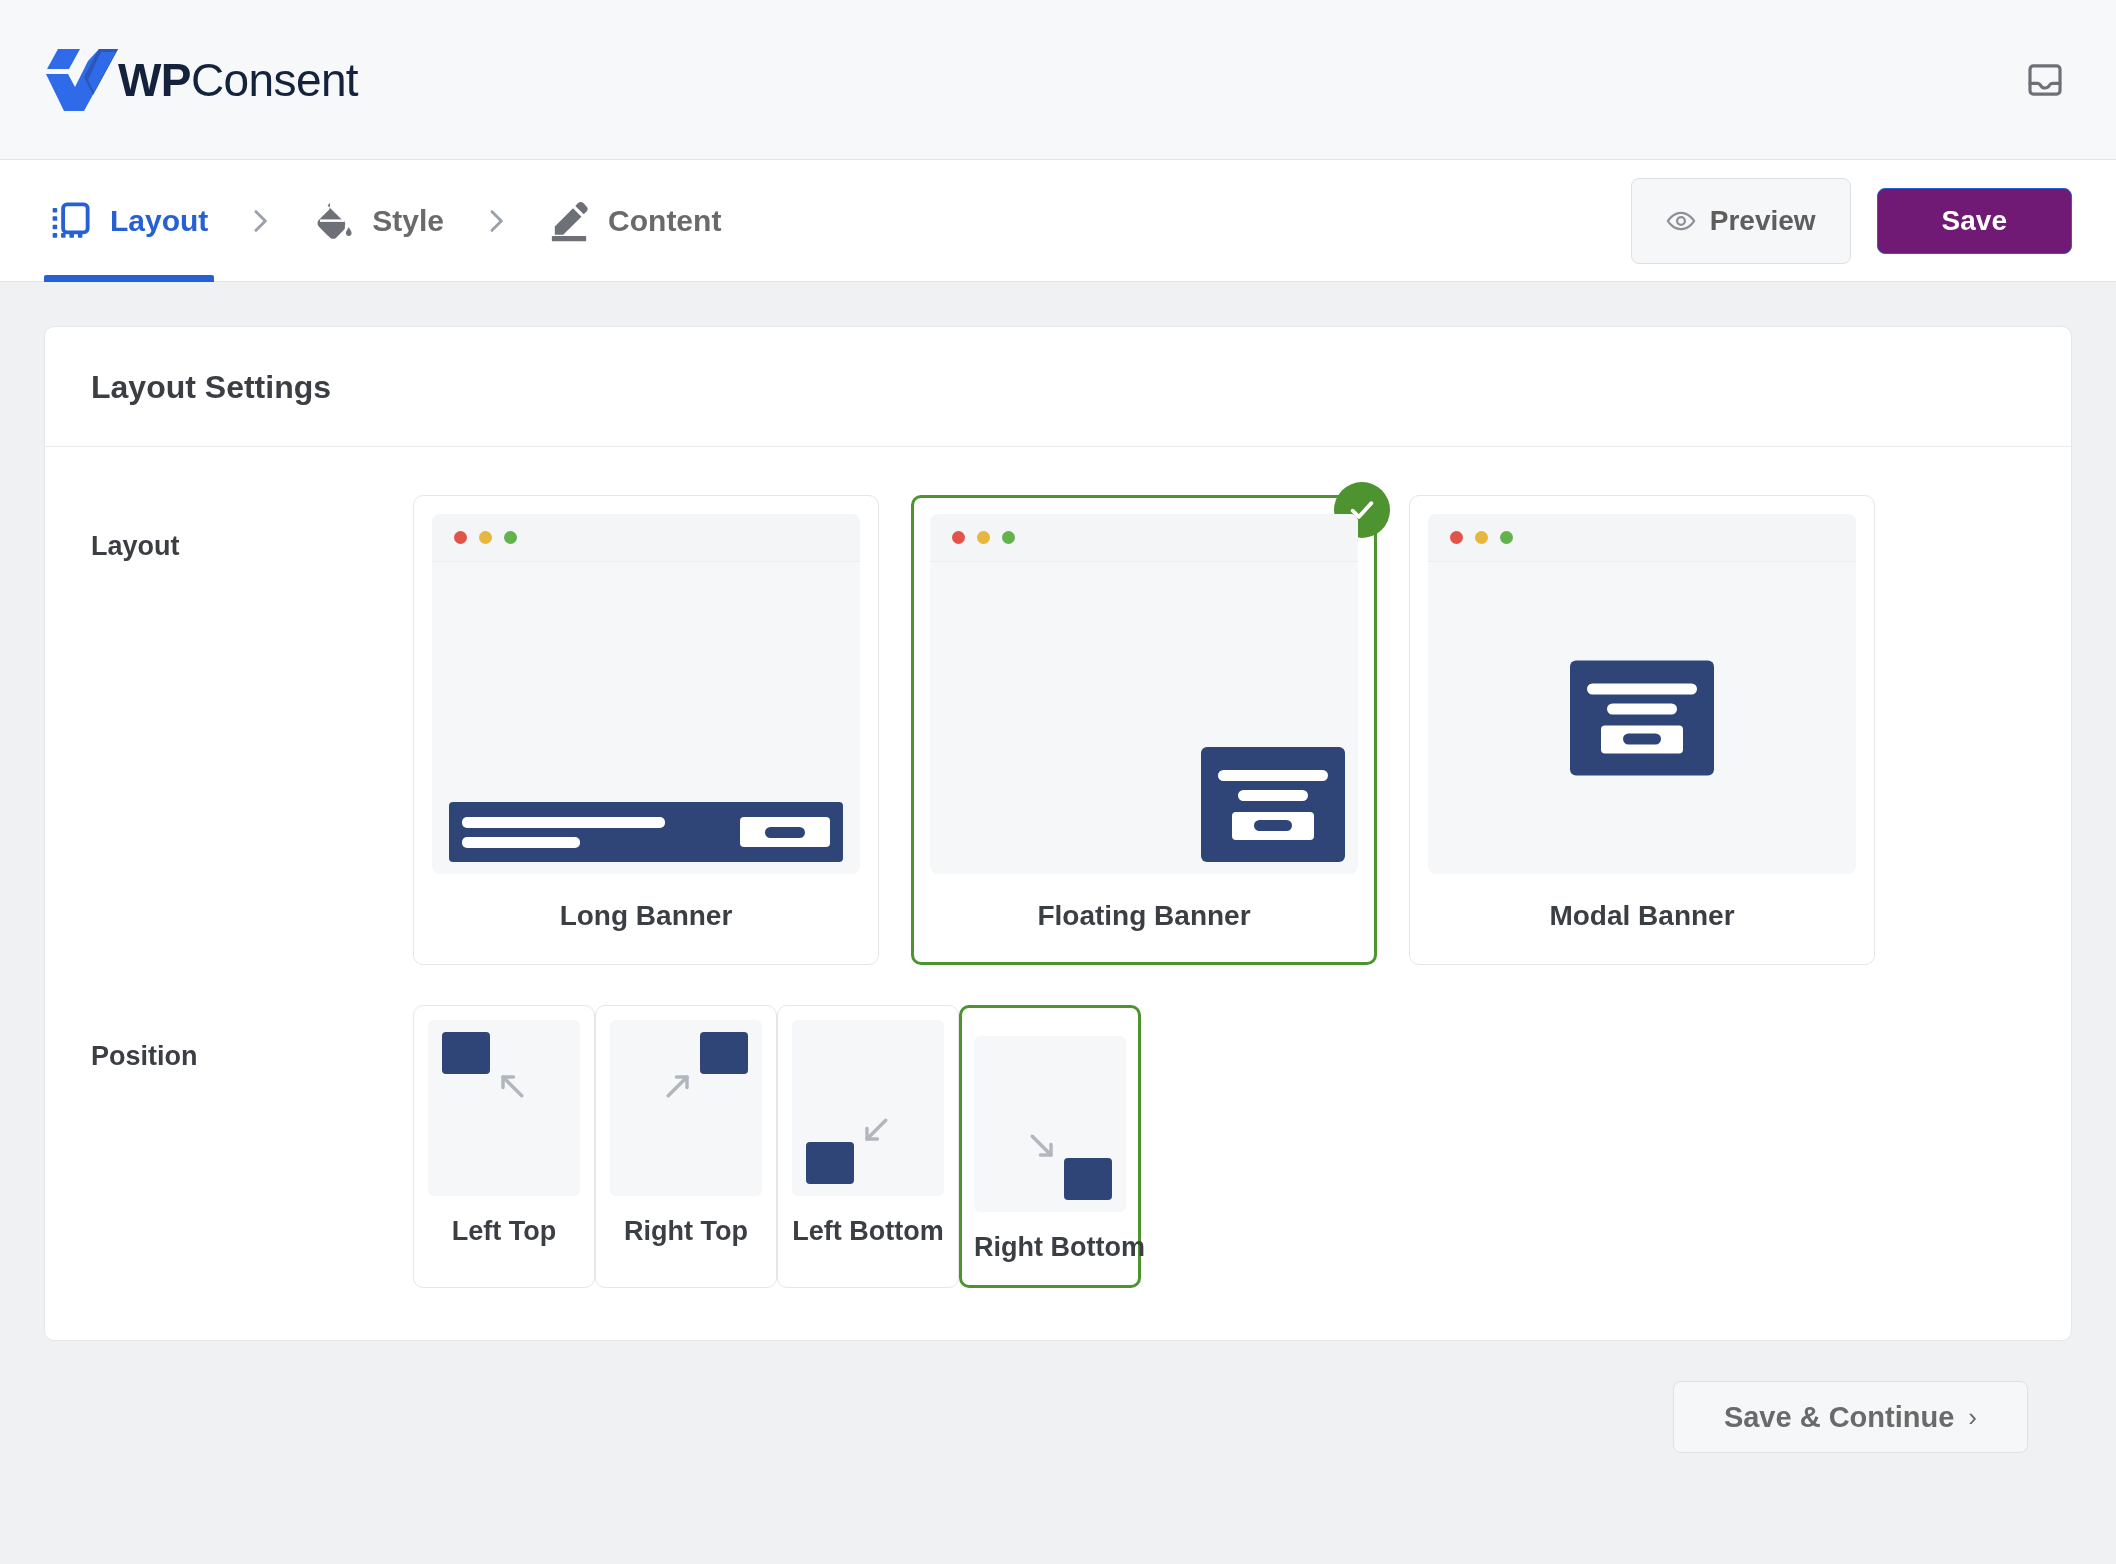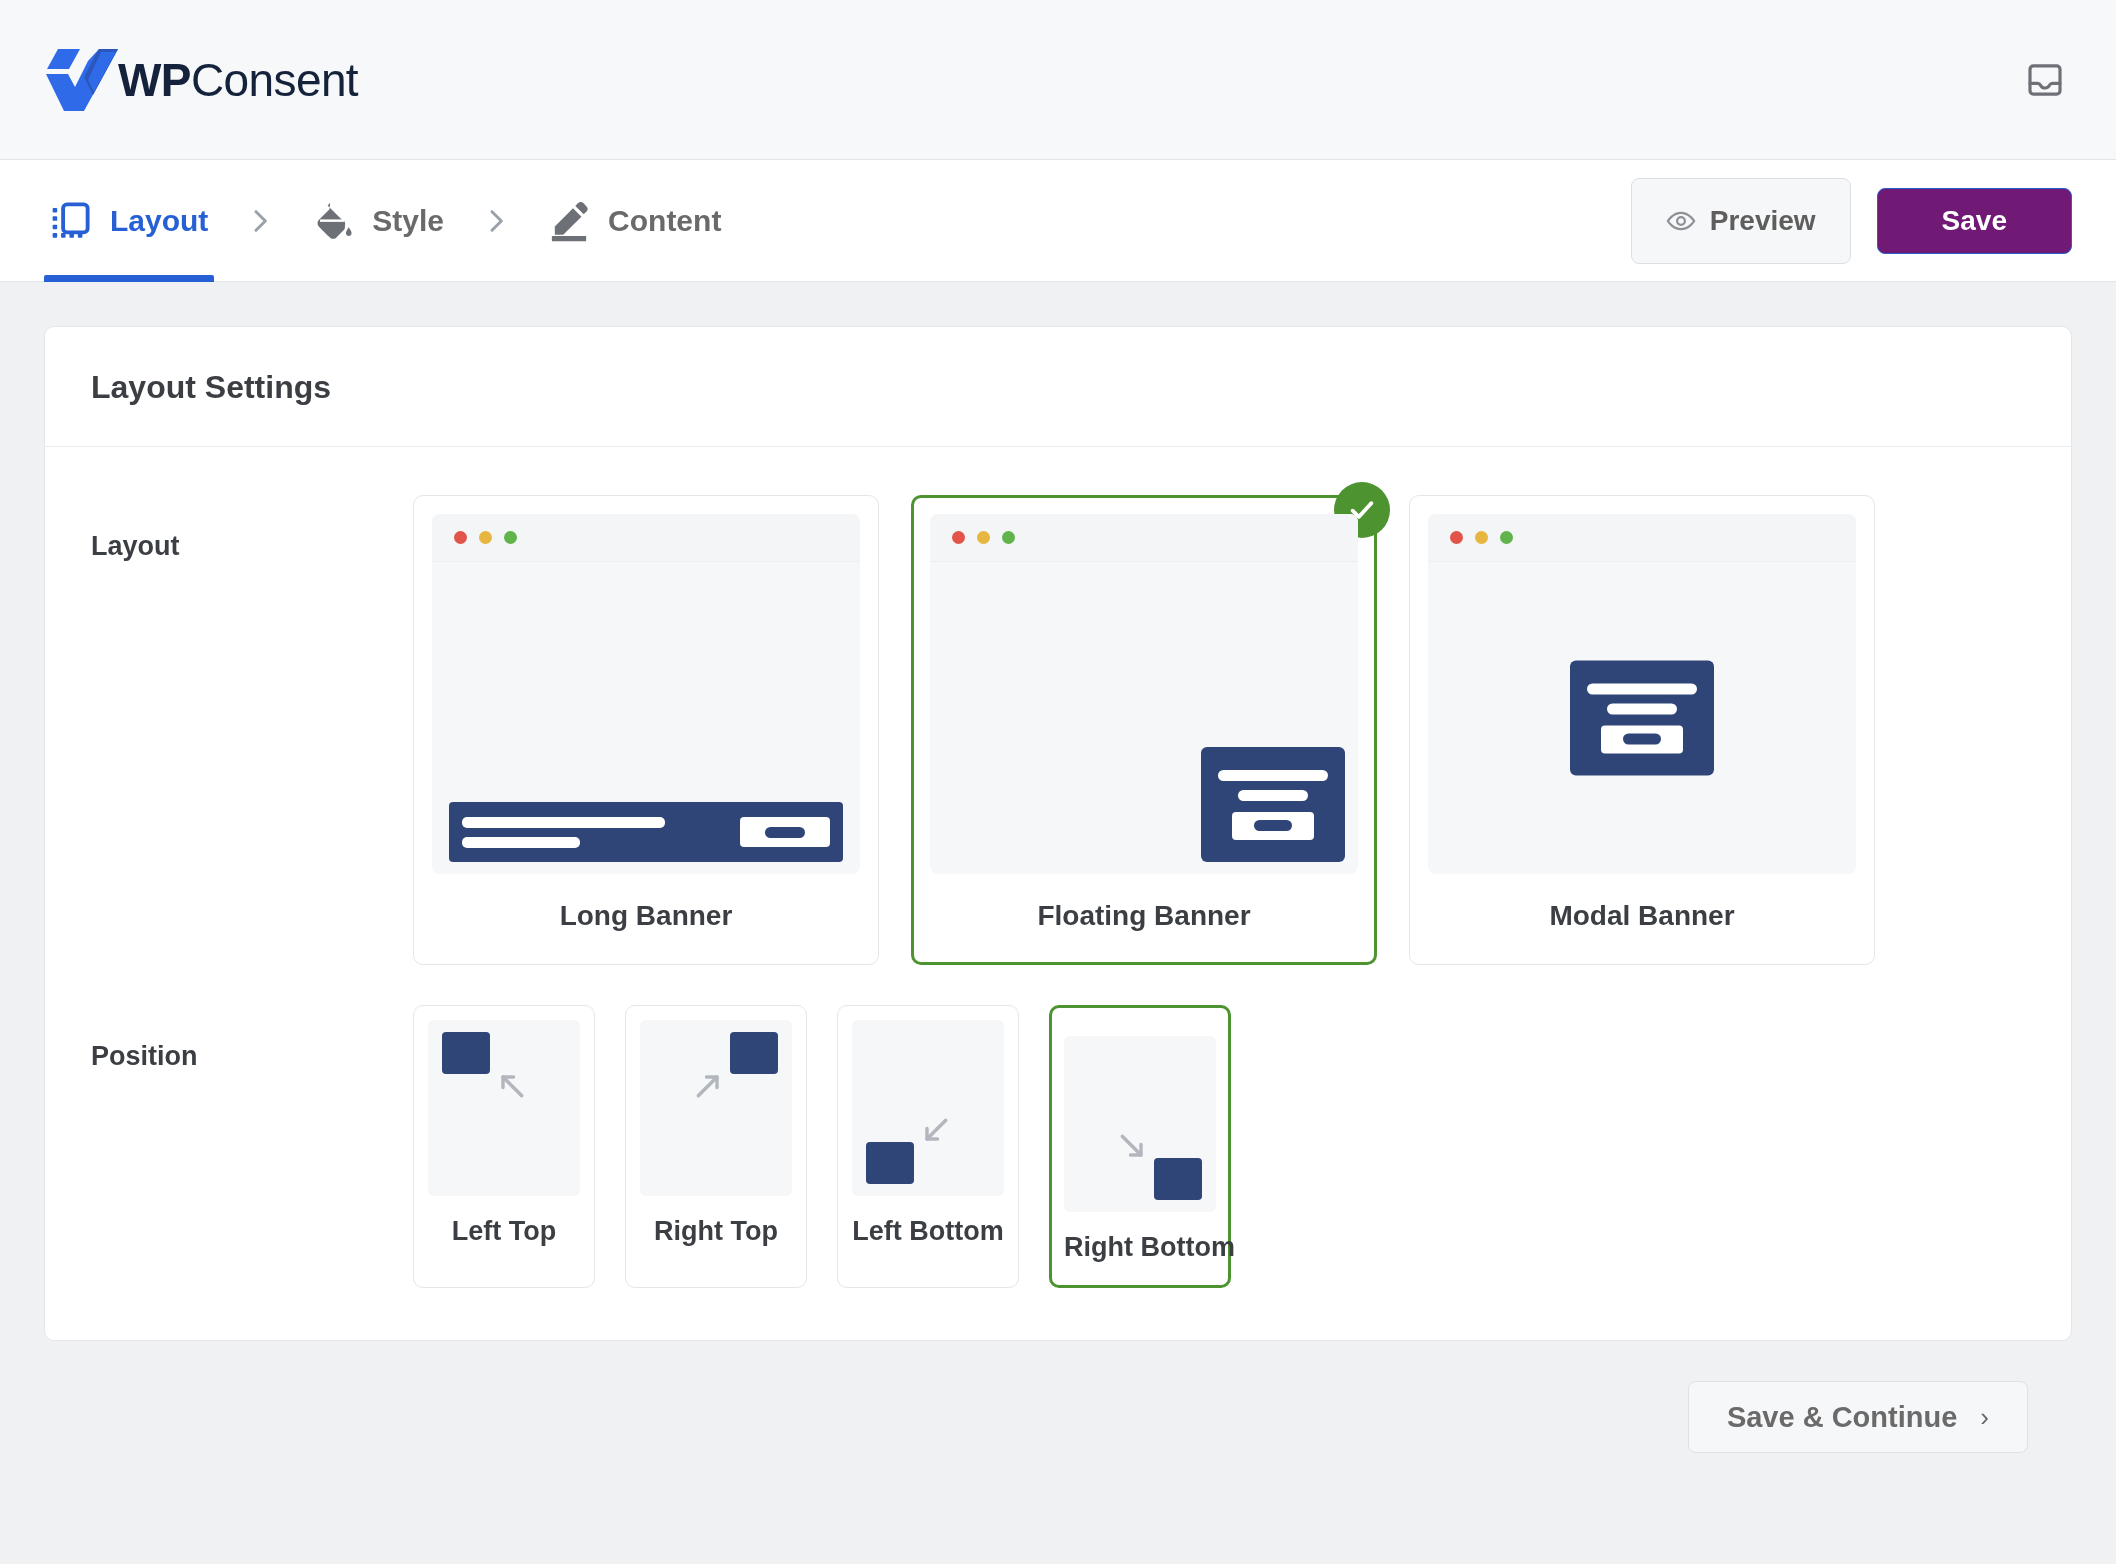--- a/index.html
+++ b/index.html
@@ -238,21 +238,21 @@
     position: absolute;
     top: -16px; right: -16px;
     width: 56px; height: 56px;
     border-radius: 50%;
     background: #4d9330;
     display: flex; align-items: center; justify-content: center;
   }
   .check-badge svg { width: 30px; height: 30px; display: block; }
 
   
-  .position-options { display: flex; gap: 30px; }
+  .position-options { display: flex; }
   .pos-opt {
     width: 182px;
     background: #ffffff;
     border: 1px solid #e4e6e9;
     border-radius: 10px;
     padding: 14px 14px 0 14px;
     position: relative;
   }
   .pos-opt.selected {
     border: 3px solid #4d9330;
@@ -293,30 +293,30 @@
   }
 
   
   .page-footer {
     padding: 40px 44px 0 44px;
     display: flex;
     justify-content: flex-end;
   }
   .btn-continue {
     height: 72px;
-    padding: 0 38px;
+    padding: 0 50px;
     background: #f6f7f8;
     border: 1px solid #dfe2e5;
     color: #6a6a6a;
     font-size: 29px;
     font-weight: 700;
     border-radius: 8px;
     display: inline-flex;
     align-items: center;
-    gap: 23px;
+    gap: 14px;
   }
   .btn-continue .chev { font-size: 26px; font-weight: 400; color: #6a6a6a; }
 </style>
 </head>
 <body>
 
 <div class="app-header">
   <div class="brand">
     <span>
       <svg class="brand-logo" viewBox="0 0 74 66" xmlns="http://www.w3.org/2000/svg">

